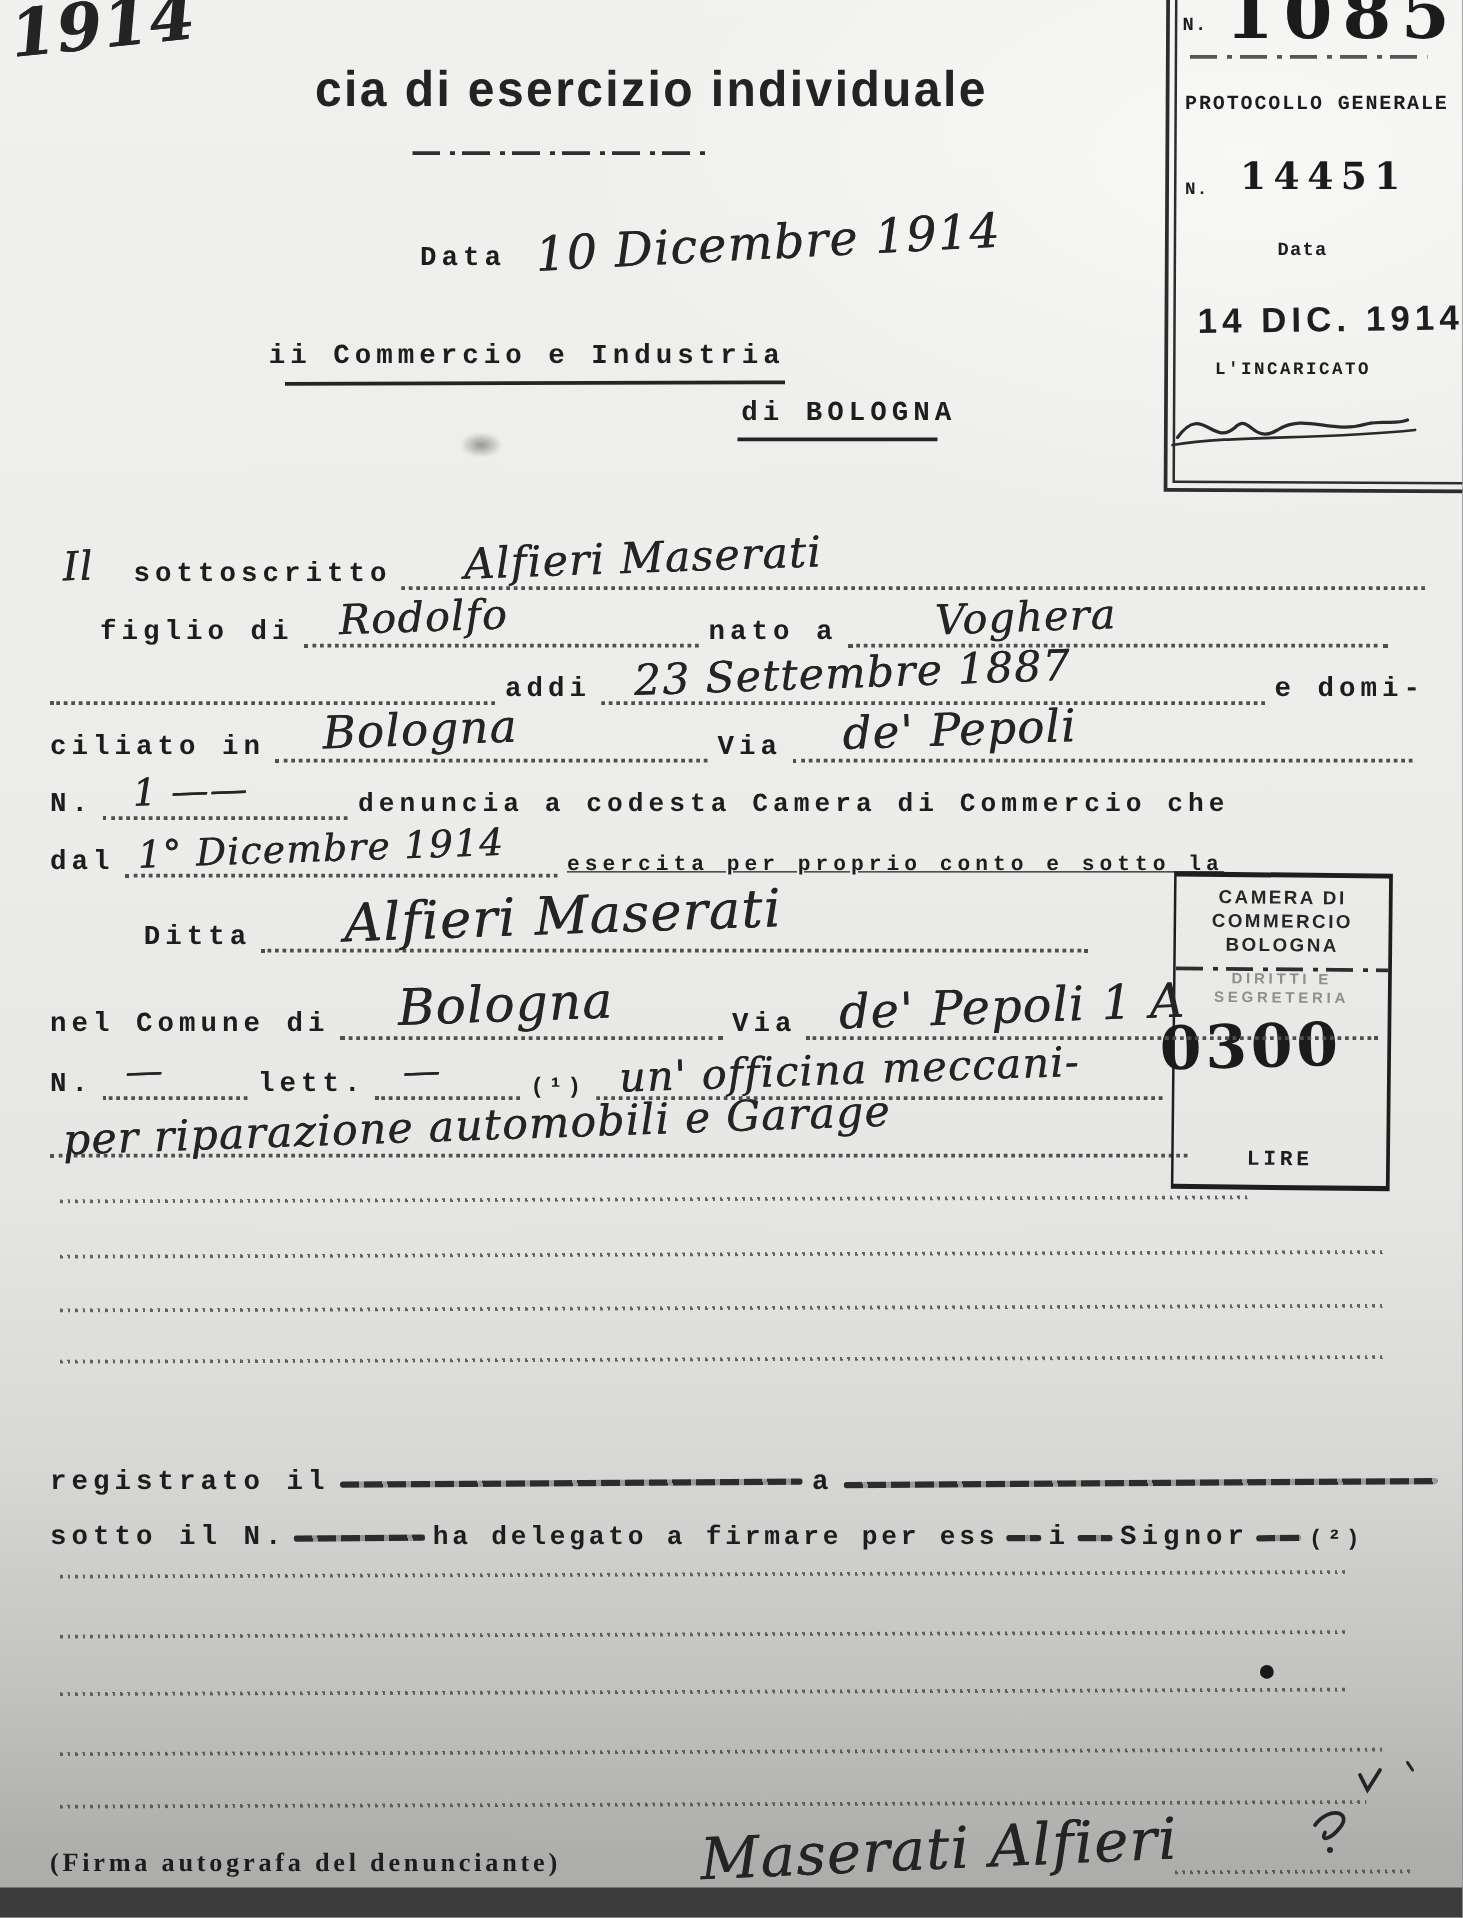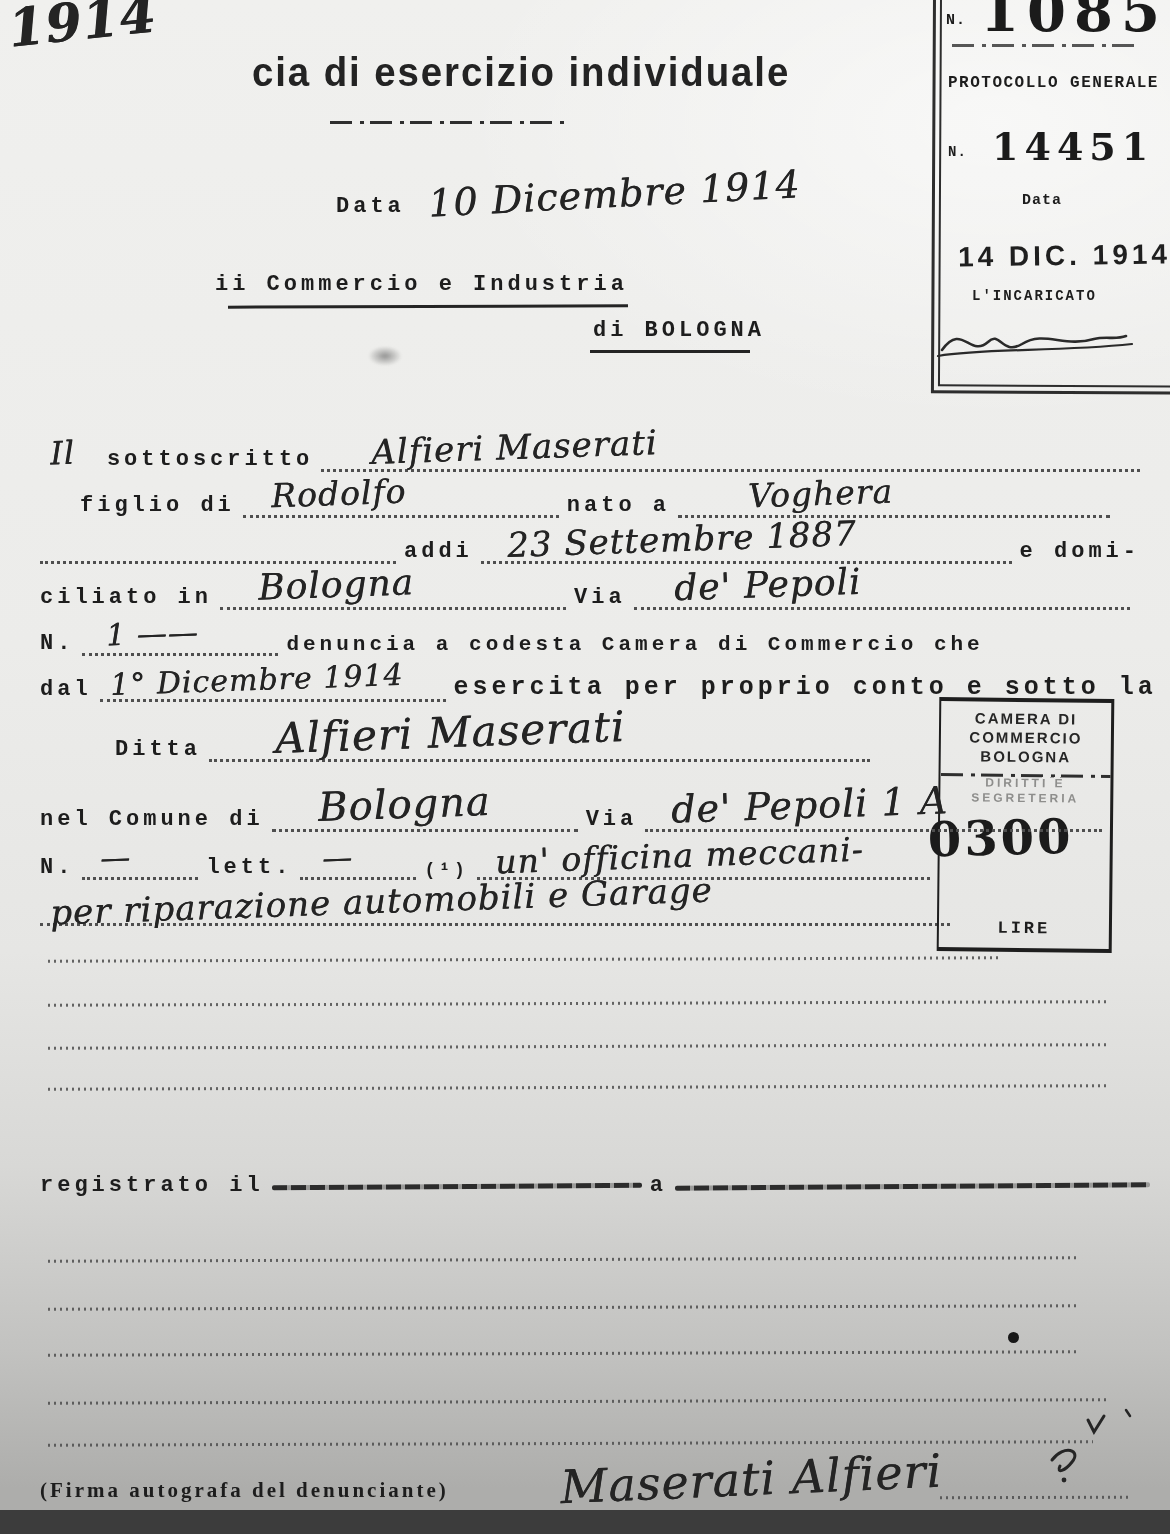--- a/index.html
+++ b/index.html
@@ -66,21 +66,21 @@
   <div class="smudge" style="left:368px;top:346px;"></div>
 
   <div class="abs box-outer" style="left:932px;top:-18px;width:252px;height:406px;transform:rotate(.3deg);">
     <div class="box-inner"></div>
   </div>
   <div class="abs tw" style="left:946px;top:12px;font-size:15px;letter-spacing:1px;">N.</div>
   <div class="abs stamp-serif" style="left:980px;top:-22px;font-size:56px;letter-spacing:8px;">10855</div>
   <div class="abs dashline" style="left:952px;top:44px;width:190px;opacity:.8;"></div>
   <div class="abs tw" style="left:948px;top:74px;font-size:16px;letter-spacing:1.5px;">PROTOCOLLO GENERALE</div>
   <div class="abs tw" style="left:948px;top:144px;font-size:14px;letter-spacing:1px;">N.</div>
-  <div class="abs stamp-serif" style="left:992px;top:124px;font-size:38px;letter-spacing:6px;">14451</div>
+  <div class="abs stamp-serif" style="left:992px;top:124px;font-size:30px;letter-spacing:6px;">14451</div>
   <div class="abs tw" style="left:1022px;top:192px;font-size:15px;letter-spacing:1px;">Data</div>
   <div class="abs" style="left:958px;top:240px;font-family:'Liberation Sans',sans-serif;font-weight:700;
               font-size:28px;letter-spacing:4px;color:#1f1f1f;transform:rotate(-.8deg);white-space:nowrap;">14 DIC. 1914</div>
   <div class="abs tw" style="left:972px;top:288px;font-size:14px;letter-spacing:2px;">L'INCARICATO</div>
   <svg class="abs" style="left:936px;top:312px;" width="200" height="64" viewBox="0 0 200 64">
     <path d="M6,38 C26,10 34,46 52,30 C64,18 66,44 86,32 C108,18 128,36 158,27 C170,24 180,28 190,24" fill="none" stroke="#2a2a2a" stroke-width="2.6" stroke-linecap="round"></path>
     <path d="M2,44 C50,36 120,40 196,32" fill="none" stroke="#2a2a2a" stroke-width="2.2" stroke-linecap="round"></path>
   </svg>
 
   <div class="row" style="left:50px;right:30px;top:426px;height:46px;">
@@ -112,21 +112,21 @@
 
   <div class="row" style="left:40px;right:30px;top:610px;height:46px;">
     <span class="tw">N.</span>
     <span class="fill fx" style="width:180px;"><span class="hw" style="font-size:30px;margin-left:14px;">1 ——</span></span>
     <span class="tw" style="font-size:21px;">denuncia a codesta Camera di Commercio che</span>
   </div>
 
   <div class="row" style="left:40px;right:30px;top:656px;height:46px;">
     <span class="tw">dal</span>
     <span class="fill fx" style="width:330px;"><span class="hw" style="font-size:30px;">1° Dicembre 1914</span></span>
-    <span class="tw" style="font-size:25px;">esercita per proprio conto e sotto la</span>
+    <span class="tw" style="font-size:17px;text-decoration:underline;">esercita per proprio conto e sotto la</span>
   </div>
 
   <div class="row" style="left:115px;right:300px;top:702px;height:60px;">
     <span class="tw">Ditta</span>
     <span class="fill"><span class="hw" style="font-size:42px;margin-left:56px;">Alfieri Maserati</span></span>
   </div>
 
   <div class="row" style="left:40px;right:68px;top:780px;height:52px;z-index:3;">
     <span class="tw">nel Comune di</span>
     <span class="fill fx" style="width:290px;"><span class="hw" style="font-size:40px;margin-left:36px;">Bologna</span></span>
@@ -166,20 +166,31 @@
   <div class="dotline" style="left:48px;top:1002px;width:1060px;"></div>
   <div class="dotline" style="left:48px;top:1045px;width:1060px;"></div>
   <div class="dotline" style="left:48px;top:1086px;width:1060px;"></div>
 
   <div class="row" style="left:40px;right:20px;top:1154px;height:44px;justify-content:center;">
     <span class="tw">registrato il</span>
     <span class="strike" style="width:370px;"></span>
     <span class="tw">a</span>
     <span class="strike grow"></span>
   </div>
+  <div class="row" style="left:40px;right:25px;top:1198px;height:44px;gap:6px;">
+    <span class="tw">sotto il N.</span>
+    <span class="strike" style="width:105px;"></span>
+    <span class="tw" style="font-size:21px;letter-spacing:3px;">ha delegato a firmare per ess</span>
+    <span class="strike" style="width:28px;"></span>
+    <span class="tw">i</span>
+    <span class="strike" style="width:28px;"></span>
+    <span class="tw">Signor</span>
+    <span class="strike" style="width:36px;"></span>
+    <span class="tw" style="font-size:18px;">(²)</span>
+  </div>
 
   <div class="dotline" style="left:48px;top:1258px;width:1030px;"></div>
   <div class="dotline" style="left:48px;top:1306px;width:1030px;"></div>
   <div class="dotline" style="left:48px;top:1352px;width:1030px;"></div>
   <div class="dotline" style="left:48px;top:1400px;width:1058px;"></div>
   <div class="dotline" style="left:48px;top:1442px;width:1045px;"></div>
   <div class="ink-dot" style="left:1008px;top:1332px;"></div>
 
   <svg class="abs" style="left:1030px;top:1408px;" width="130" height="95" viewBox="0 0 130 95">
     <path d="M58,12 l6,12 l10,-16" fill="none" stroke="#252525" stroke-width="3" stroke-linecap="round"></path>

